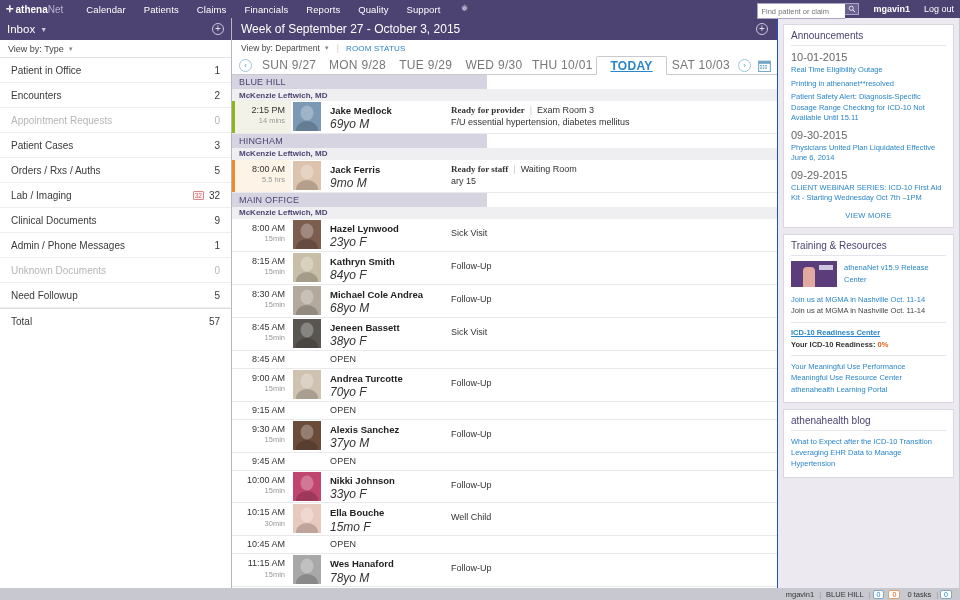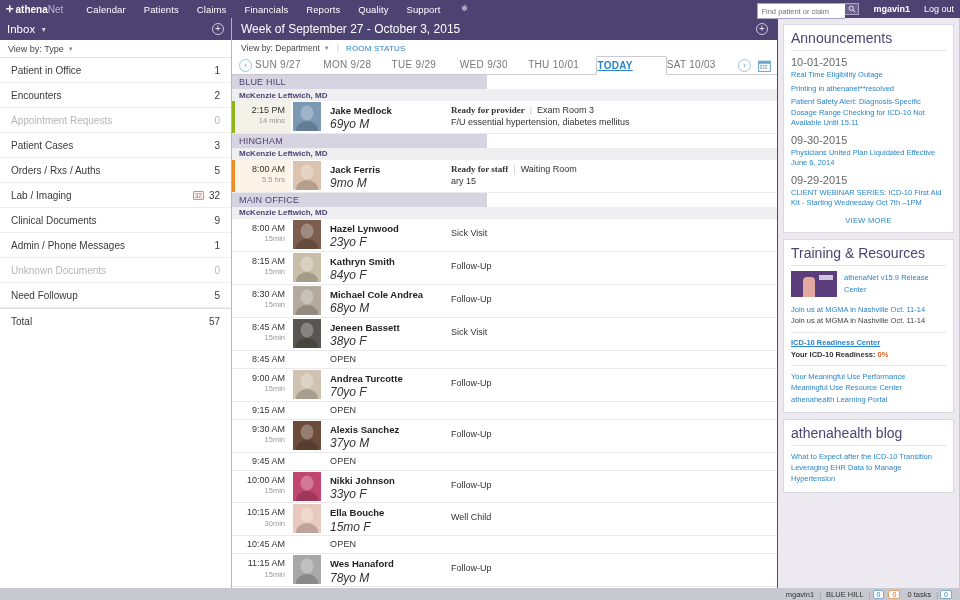--- a/index.html
+++ b/index.html
@@ -80,21 +80,21 @@
     height:16px; display:flex; align-items:center; padding:0 9px; font-size:8.5px; color:#444;
     background:#fff;
   }
   .cal-sub .caret{ font-size:6px; margin-left:4px; color:#888;}
   .cal-sub .sep { color:#ccc; margin:0 7px; }
   .cal-sub .rs { color:#2a86c8; font-size:8px; letter-spacing:.2px; cursor:pointer;}
   .daytabs { display:flex; align-items:flex-end; height:19px; border-bottom:1px solid #c9c9cf; padding:0 4px;}
   .arrowbtn { width:13px; height:13px; border:1px solid #9fc4dd; border-radius:50%; color:#5a9bc4;
      font-size:8px; line-height:11px; text-align:center; margin:0 3px 2px 3px; cursor:pointer;}
   .daytab {
-    flex:1; text-align:left; font-size:10px; color:#777; letter-spacing:.3px;
+    flex:1; text-align:center; font-size:12px; color:#777; letter-spacing:.3px;
     height:18px; line-height:18px; cursor:pointer;
   }
   .daytab.today {
     color:#2a86c8; font-weight:bold; background:#fff; border:1px solid #c9c9cf;
     border-bottom:1px solid #fff; border-radius:2px 2px 0 0; margin-bottom:-1px; height:19px; line-height:18px;text-decoration:underline;
   }
   .calicon { width:13px; height:12px; margin:0 2px 2px 4px; cursor:pointer; }
 
   .schedule { flex:1; overflow:hidden; }
   .dept {
@@ -117,21 +117,21 @@
   .appt .statcol .sep { color:#ccc; margin:0 5px; }
   .appt.open { min-height:18px; }
   .appt.open .timecol { padding-top:3px; }
   .appt.open .openlbl { padding:3px 0 0 39px; font-size:9px; color:#333; letter-spacing:.2px;}
   .appt.highlight .timecol { background:#f3f2e8; }
   .appt.highlight2 .timecol { background:#fdf3e6; }
 
   
   #right { width:181px; background:#eceaf0; padding:6px 5px; overflow:hidden; }
   .card { background:#fff; border:1px solid #d9d7df; margin-bottom:6px; padding:5px 7px 7px 7px; }
-  .card h3 { font-size:14px; font-weight:normal; color:#4c4372; padding-bottom:4px;
+  .card h3 { font-size:10px; font-weight:normal; color:#4c4372; padding-bottom:4px;
       border-bottom:1px solid #e6e4ea; margin-bottom:5px; }
   .ann-date { font-size:11px; color:#666; margin:5px 0 2px; }
   .ann-date:first-of-type { margin-top:0; }
   .ann-link { font-size:7.5px; color:#2a86c8; line-height:1.4; margin-bottom:3px; cursor:pointer; text-decoration:none; display:block;}
   .viewmore { text-align:center; font-size:7.5px; color:#2a86c8; letter-spacing:.3px; margin-top:7px; cursor:pointer;}
   .vid { width:46px; height:26px; background:#5a3d7a; flex:none; position:relative; overflow:hidden;}
   .vid .p1 { position:absolute; left:12px; top:6px; width:12px; height:20px; background:#e2a9a0; border-radius:4px 4px 0 0;}
   .vid .p2 { position:absolute; right:4px; top:4px; width:14px; height:5px; background:#cfc6dd;}
   .trow { display:flex; align-items:center; gap:7px; margin-bottom:7px;}
   .tlink { font-size:7.5px; color:#2a86c8; line-height:1.5; display:block; text-decoration:none; cursor:pointer;}

